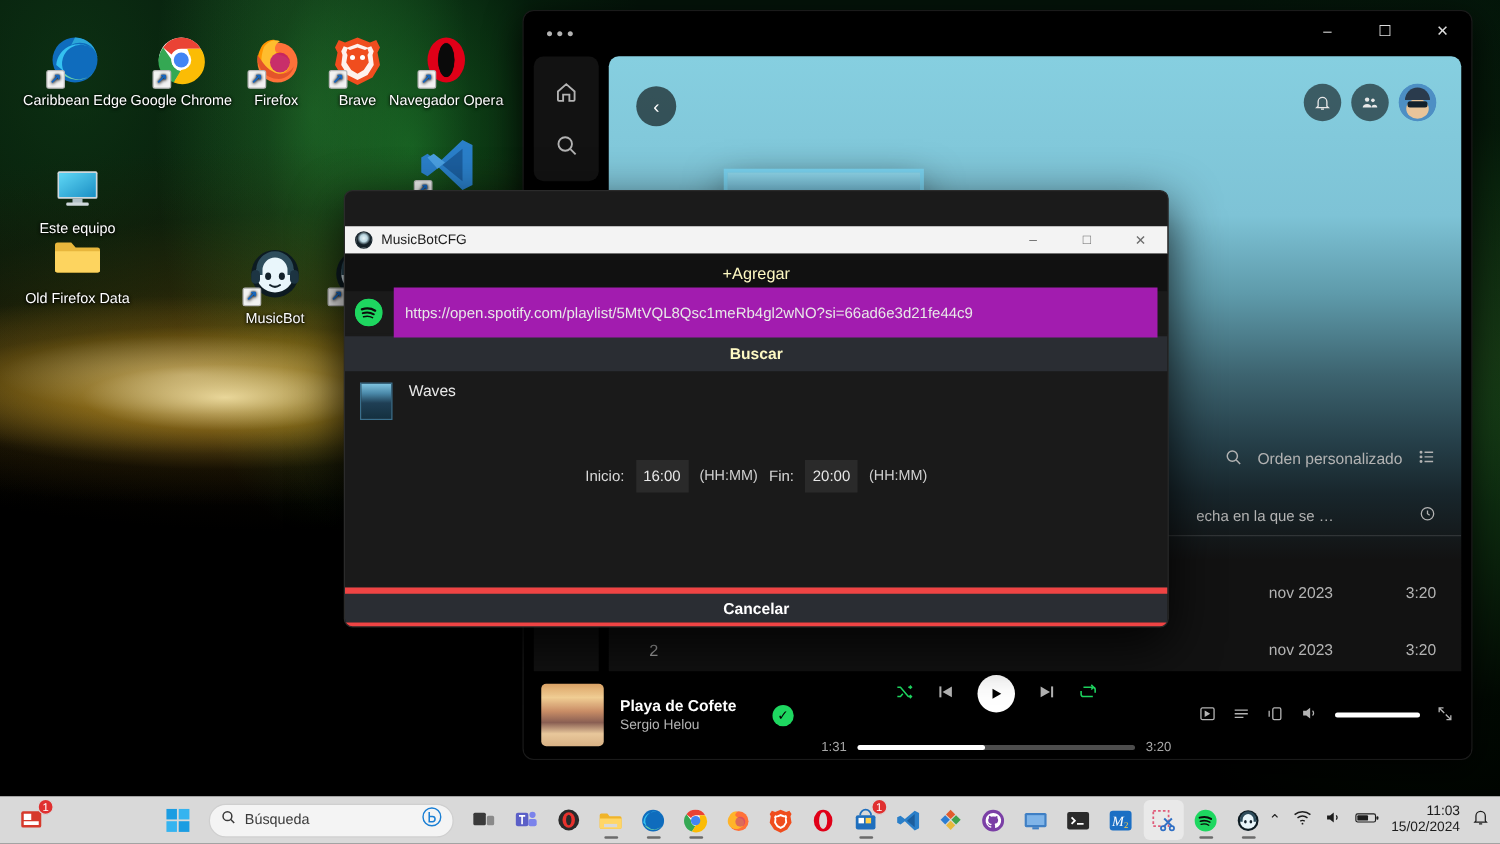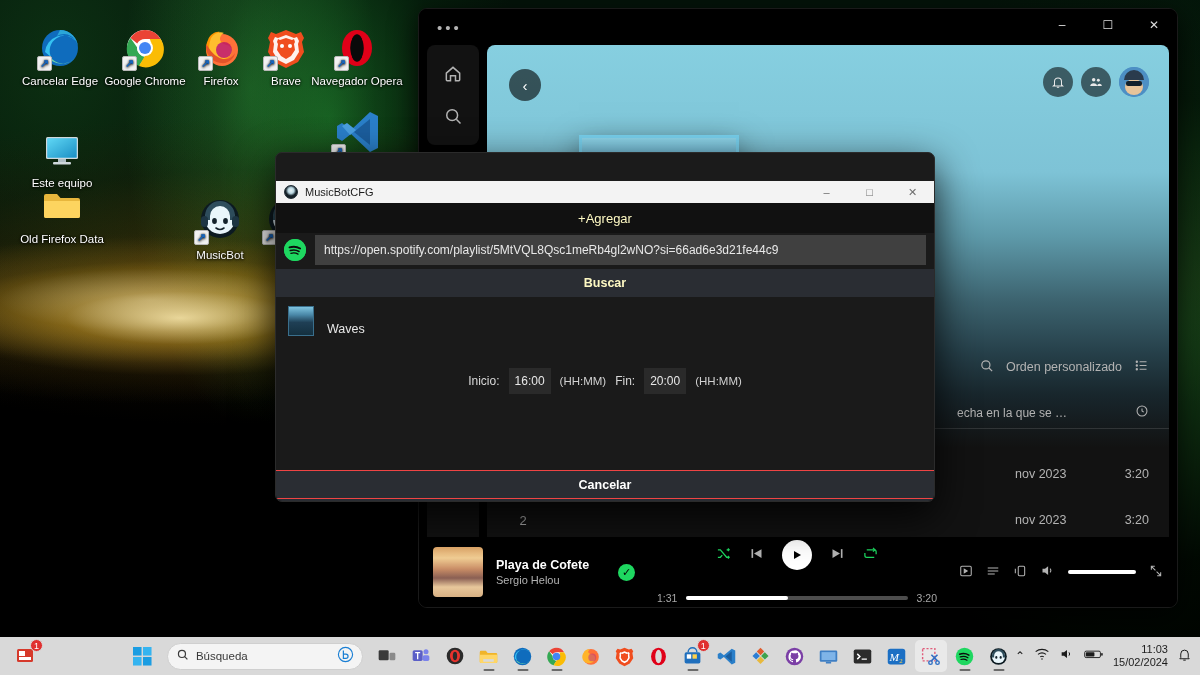--- a/index.html
+++ b/index.html
@@ -167,46 +167,46 @@
   #dlg-body { height: 328px; background: #1a1a1a; position: relative; }
   .dlg-bar {
     height: 28px; background: #2a2d33; display: flex; align-items: center;
     justify-content: center; color: #fef9c3; font-size: 12.5px; font-weight: 600;
   }
   #add-bar { background: #111; font-weight: 400; height: 30px; font-size: 13px; }
   #url-row { display: flex; align-items: center; height: 34px; padding: 0 8px; gap: 9px; background:#1a1a1a; }
   #spotify-logo { width: 22px; height: 22px; border-radius: 50%; background: #1ed760;
     position: relative; flex: none; }
   #url-input {
-    flex: 1; height: 30px; background: #404040; border: none;
+    flex: 1; height: 40px; background: #a21caf; border: none;
     color: #e8e8e8; font-size: 12px; padding: 15px 9px;
     font-family: "Liberation Sans", sans-serif;
   }
   #buscar-bar { margin-top: 2px; }
-  #result-row { display: flex; align-items: flex-end; padding: 9px 23px 0 12px; gap: 13px; }
+  #result-row { display: flex; align-items: flex-start; padding: 9px 23px 0 12px; gap: 13px; }
   #result-art {
     width: 26px; height: 30px; flex: none; border: 1px solid #3a6f8c;
     background: linear-gradient(180deg,#7fc4e0 0%,#4a88a8 28%,#1f3f55 55%,#14303f 100%);
   }
   #result-name { color: #e8e8e8; font-size: 12.5px; }
   #time-row {
     display: flex; align-items: center; justify-content: center;
     gap: 9px; margin-top: 32px; color: #d8d8d8; font-size: 12px;
   }
   .time-field {
     width: 42px; height: 26px; background: #2a2a2a; color: #e8e8e8;
     border: none; font-size: 12px; text-align: center;
     font-family: "Liberation Sans", sans-serif;
   }
   .hint { color: #d0d0d0; font-size: 11.5px; }
   #dlg-footer { position: absolute; left: 0; right: 0; bottom: 0; }
   .foot-btn {
     height: 28px; background: #2a2d33; display: flex; align-items: center;
     justify-content: center; color: #fff; font-size: 12.5px; font-weight: 600;
-    border-top: 1px solid #ef4444;
+    border-top: 5px solid #ef4444;
   }
   #foot-gap { height: 5px; background: #1a1a1a; }
 
   
   #taskbar {
     position: absolute; left: 0; right: 0; bottom: 0; height: 38px;
     background: #d9d9d9; display: flex; align-items: center;
   }
   #tb-left { width: 160px; display: flex; align-items: center; padding-left: 6px; }
   #tb-center { flex: 1; display: flex; align-items: center; gap: 2px; }
@@ -245,21 +245,21 @@
   <div class="dicon" style="left:12px;top:26px">
     <div class="glyph">
       <svg width="44" height="44" viewBox="0 0 44 44">
         <circle cx="22" cy="22" r="18" fill="#0f6cbd"></circle>
         <path d="M7 26 A18 18 0 0 1 38 15 A15 15 0 0 0 13 31 Z" fill="#35c1f1"></path>
         <path d="M22 4 A18 18 0 0 1 40 22 A14 14 0 0 0 19 10 Z" fill="#2aa6d8"></path>
         <path d="M9 30 A18 18 0 0 0 37 32 A16 16 0 0 1 14 33 Z" fill="#6dd3a8"></path>
       </svg>
       <span class="shortcut-arrow">↗</span>
     </div>
-    <span class="lbl">Cancelar Edge</span>
+    <span class="lbl">Caribbean Edge</span>
   </div>
 
   <div class="dicon" style="left:97px;top:26px">
     <div class="glyph">
       <svg width="44" height="44" viewBox="0 0 44 44">
         <circle cx="22" cy="22" r="18" fill="#fff"></circle>
         <path d="M22 4a18 18 0 0 1 15.6 9H22a9 9 0 0 0-7.8 4.5L7.5 12A18 18 0 0 1 22 4z" fill="#ea4335"></path>
         <path d="M7.5 12l6.7 9.5A9 9 0 0 0 22 31l-6 9A18 18 0 0 1 7.5 12z" fill="#34a853"></path>
         <path d="M37.6 13A18 18 0 0 1 16 40l7-12a9 9 0 0 0 5-9 9 9 0 0 0-1.3-6z" fill="#fbbc05"></path>
         <circle cx="22" cy="22" r="8" fill="#fff"></circle>

